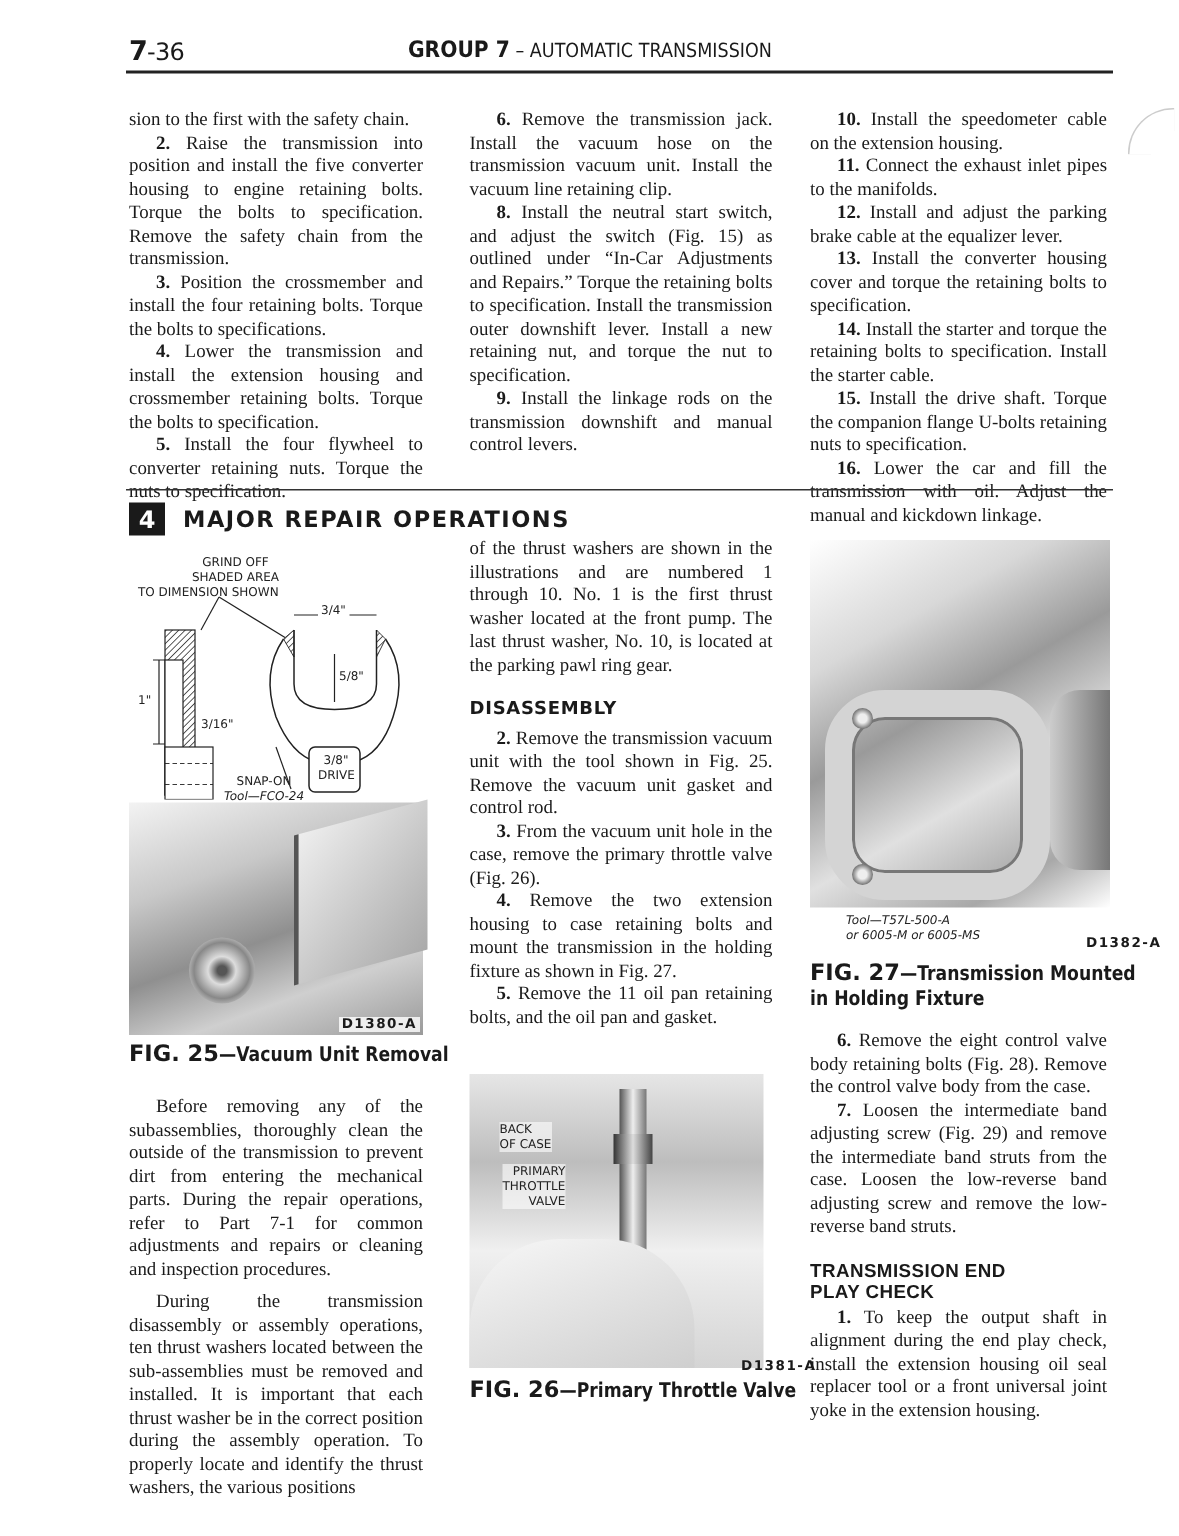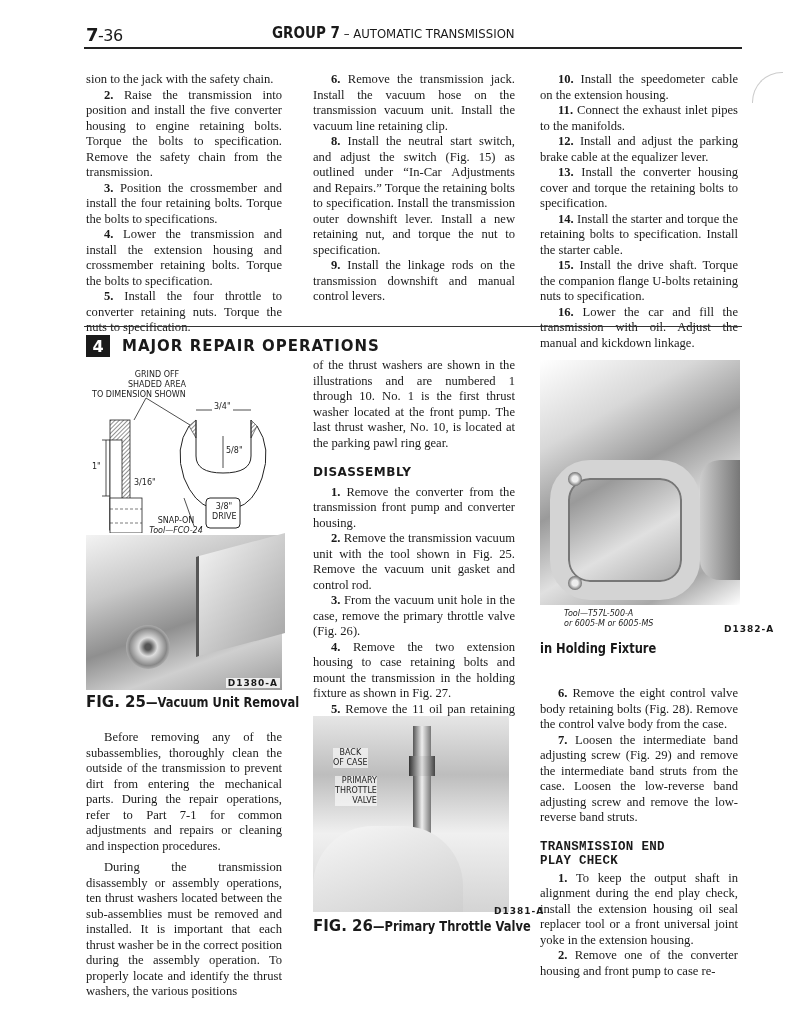--- a/index.html
+++ b/index.html
@@ -22,37 +22,37 @@
   .col3{left:540px;top:72px;width:198px;}
   .sect{left:86px;top:335px;display:flex;align-items:center;gap:12px;}
   .sect-num{width:24px;height:22px;background:#1a1a1a;color:#fff;font-family:"DejaVu Sans",sans-serif;font-weight:bold;font-size:16px;display:flex;align-items:center;justify-content:center;}
   .sect-title{font-family:"DejaVu Sans","Liberation Sans",sans-serif;font-weight:bold;font-size:15px;letter-spacing:1px;}
   .figcap{font-family:"DejaVu Sans","Liberation Sans",sans-serif;font-weight:bold;font-size:13.5px;line-height:17px;}
   .figcap .num{font-size:15px;}
   .figcap .rest{display:inline-block;transform:scaleX(0.85);transform-origin:left;}
   .figid{font-family:"DejaVu Sans","Liberation Sans",sans-serif;font-weight:bold;font-size:9px;letter-spacing:1px;padding-left:28px;}
   .tiny{font-family:"DejaVu Sans","Liberation Sans",sans-serif;font-size:8px;line-height:10px;color:#222;}
   .subhead-sans{font-family:"DejaVu Sans","Liberation Sans",sans-serif;font-weight:bold;font-size:12px;letter-spacing:0.5px;margin:10px 0 4px 0;}
-  .subhead-serif{font-family:Liberation Mono, monospace;font-weight:bold;font-size:12.5px;line-height:14px;letter-spacing:0.3px;margin:10px 0 3px 0;}
+  .subhead-serif{font-family:Liberation Sans, sans-serif;font-weight:bold;font-size:12.5px;line-height:14px;letter-spacing:0.3px;margin:10px 0 3px 0;}
   .photo{position:absolute;background:linear-gradient(135deg,#d9d9d9 0%,#a6a6a6 40%,#ececec 55%,#8a8a8a 100%);}
 </style>
 </head>
 <body>
 
 <div class="abs page-num"><span>7</span><span class="sub">-36</span></div>
 <div class="abs running-head"><span>GROUP 7</span><span class="thin"> – AUTOMATIC TRANSMISSION</span></div>
 <div class="abs rule-top"></div>
 <div class="abs corner-mark"></div>
 
 <div class="col col1">
-  <p><span>sion to the jack with the safety chain.</span></p>
+  <p><span>sion to the first with the safety chain.</span></p>
   <p class="ind"><b>2.</b><span> Raise the transmission into position and install the five converter housing to engine retaining bolts. Torque the bolts to specification. Remove the safety chain from the transmission.</span></p>
   <p class="ind"><b>3.</b><span> Position the crossmember and install the four retaining bolts. Torque the bolts to specifications.</span></p>
   <p class="ind"><b>4.</b><span> Lower the transmission and install the extension housing and crossmember retaining bolts. Torque the bolts to specification.</span></p>
-  <p class="ind"><b>5.</b><span> Install the four throttle to converter retaining nuts. Torque the nuts to specification.</span></p>
+  <p class="ind"><b>5.</b><span> Install the four flywheel to converter retaining nuts. Torque the nuts to specification.</span></p>
 </div>
 
 <div class="col col2">
   <p class="ind"><b>6.</b><span> Remove the transmission jack. Install the vacuum hose on the transmission vacuum unit. Install the vacuum line retaining clip.</span></p>
   <p class="ind"><b>8.</b><span> Install the neutral start switch, and adjust the switch (Fig. 15) as outlined under “In-Car Adjustments and Repairs.” Torque the retaining bolts to specification. Install the transmission outer downshift lever. Install a new retaining nut, and torque the nut to specification.</span></p>
   <p class="ind"><b>9.</b><span> Install the linkage rods on the transmission downshift and manual control levers.</span></p>
 </div>
 
 <div class="col col3">
   <p class="ind"><b>10.</b><span> Install the speedometer cable on the extension housing.</span></p>
@@ -127,32 +127,31 @@
 <div class="abs figcap" style="left:86px;top:694px;width:200px;white-space:nowrap;"><span class="num">FIG. 25</span><span class="rest">—Vacuum Unit Removal</span></div>
 
 <div class="col" style="left:86px;top:730px;width:196px;">
   <p class="ind">Before removing any of the subassemblies, thoroughly clean the outside of the transmission to prevent dirt from entering the mechanical parts. During the repair operations, refer to Part 7-1 for common adjustments and repairs or cleaning and inspection procedures.</p>
   <p class="ind" style="margin-top:6px;">During the transmission disassembly or assembly operations, ten thrust washers located between the sub-assemblies must be removed and installed. It is important that each thrust washer be in the correct position during the assembly operation. To properly locate and identify the thrust washers, the various positions</p>
 </div>
 
 <div class="col" style="left:313px;top:358px;width:202px;">
   <p>of the thrust washers are shown in the illustrations and are numbered 1 through 10. No. 1 is the first thrust washer located at the front pump. The last thrust washer, No. 10, is located at the parking pawl ring gear.</p>
   <div class="subhead-sans" style="margin-top:14px;">DISASSEMBLY</div>
-  <p class="ind"><b>1.</b><span> Remove the converter from the transmission front pump and converter housing.</span></p>
   <p class="ind"><b>2.</b><span> Remove the transmission vacuum unit with the tool shown in Fig. 25. Remove the vacuum unit gasket and control rod.</span></p>
   <p class="ind"><b>3.</b><span> From the vacuum unit hole in the case, remove the primary throttle valve (Fig. 26).</span></p>
   <p class="ind"><b>4.</b><span> Remove the two extension housing to case retaining bolts and mount the transmission in the holding fixture as shown in Fig. 27.</span></p>
   <p class="ind"><b>5.</b><span> Remove the 11 oil pan retaining bolts, and the oil pan and gasket.</span></p>
 </div>
 
 <div class="photo" style="left:313px;top:716px;width:196px;height:196px;background:linear-gradient(180deg,#e6e6e6 0%,#bdbdbd 30%,#f0f0f0 60%,#d4d4d4 100%);">
   <div class="abs" style="left:100px;top:10px;width:18px;height:120px;background:linear-gradient(90deg,#555,#eee,#777);"></div>
   <div class="abs" style="left:96px;top:40px;width:26px;height:20px;background:linear-gradient(90deg,#333,#ddd,#444);"></div>
   <div class="abs" style="left:0px;top:110px;width:150px;height:86px;border-radius:60px 60px 0 0;background:linear-gradient(160deg,#f7f7f7,#cfcfcf);"></div>
-  <div class="abs tiny" style="left:20px;top:32px;text-align:center;background:rgba(255,255,255,0.6);">
+  <div class="abs tiny" style="left:20px;top:32px;background:rgba(255,255,255,0.6);">
     <div>BACK</div>
     <div>OF CASE</div>
   </div>
   <div class="abs tiny" style="left:22px;top:60px;text-align:right;background:rgba(255,255,255,0.6);">
     <div>PRIMARY</div>
     <div>THROTTLE</div>
     <div>VALVE</div>
   </div>
 </div>
 <div class="abs figid" style="left:466px;top:906px;">D1381-A</div>
@@ -165,25 +164,25 @@
   <div class="abs" style="left:28px;top:112px;width:14px;height:14px;border-radius:50%;background:radial-gradient(circle,#eee 30%,#555 80%);"></div>
   <div class="abs" style="left:28px;top:216px;width:14px;height:14px;border-radius:50%;background:radial-gradient(circle,#eee 30%,#555 80%);"></div>
   <div class="abs" style="left:160px;top:100px;width:40px;height:120px;border-radius:20px 0 0 20px;background:linear-gradient(90deg,#ccc,#777);"></div>
 </div>
 <div class="abs tiny" style="left:564px;top:609px;font-style:italic;">
   <div>Tool—T57L-500-A</div>
   <div>or 6005-M or 6005-MS</div>
 </div>
 <div class="abs figid" style="left:696px;top:624px;">D1382-A</div>
 <div class="abs figcap" style="left:540px;top:640px;width:205px;white-space:nowrap;">
+  <div><span class="num">FIG. 27</span><span class="rest">—Transmission Mounted</span></div>
   <div><span class="rest">in Holding Fixture</span></div>
 </div>
 
 <div class="col" style="left:540px;top:686px;width:198px;">
   <p class="ind"><b>6.</b><span> Remove the eight control valve body retaining bolts (Fig. 28). Remove the control valve body from the case.</span></p>
   <p class="ind"><b>7.</b><span> Loosen the intermediate band adjusting screw (Fig. 29) and remove the intermediate band struts from the case. Loosen the low-reverse band adjusting screw and remove the low-reverse band struts.</span></p>
   <div class="subhead-serif" style="margin-top:14px;">
     <div>TRANSMISSION END</div>
     <div>PLAY CHECK</div>
   </div>
   <p class="ind"><b>1.</b><span> To keep the output shaft in alignment during the end play check, install the extension housing oil seal replacer tool or a front universal joint yoke in the extension housing.</span></p>
-  <p class="ind"><b>2.</b><span> Remove one of the converter housing and front pump to case re-</span></p>
 </div>
 
 </body></html>

